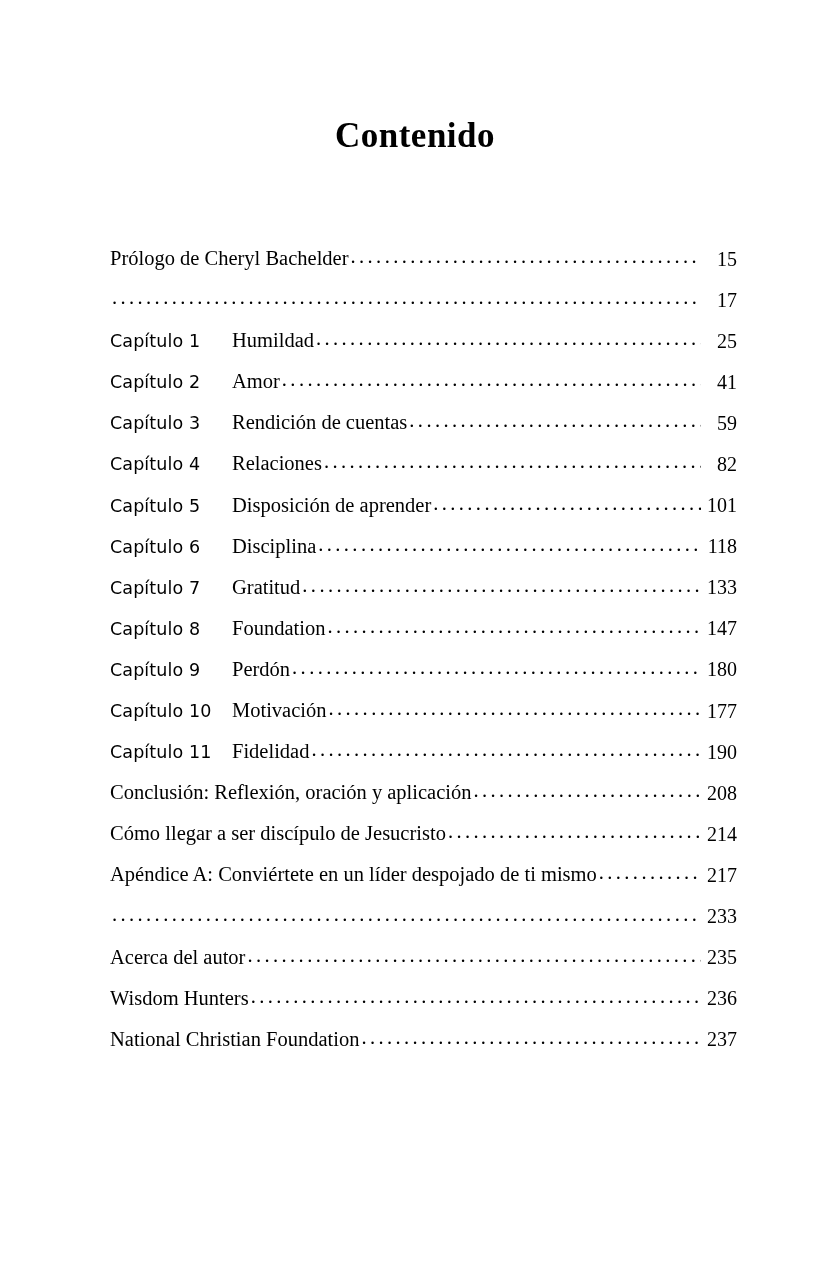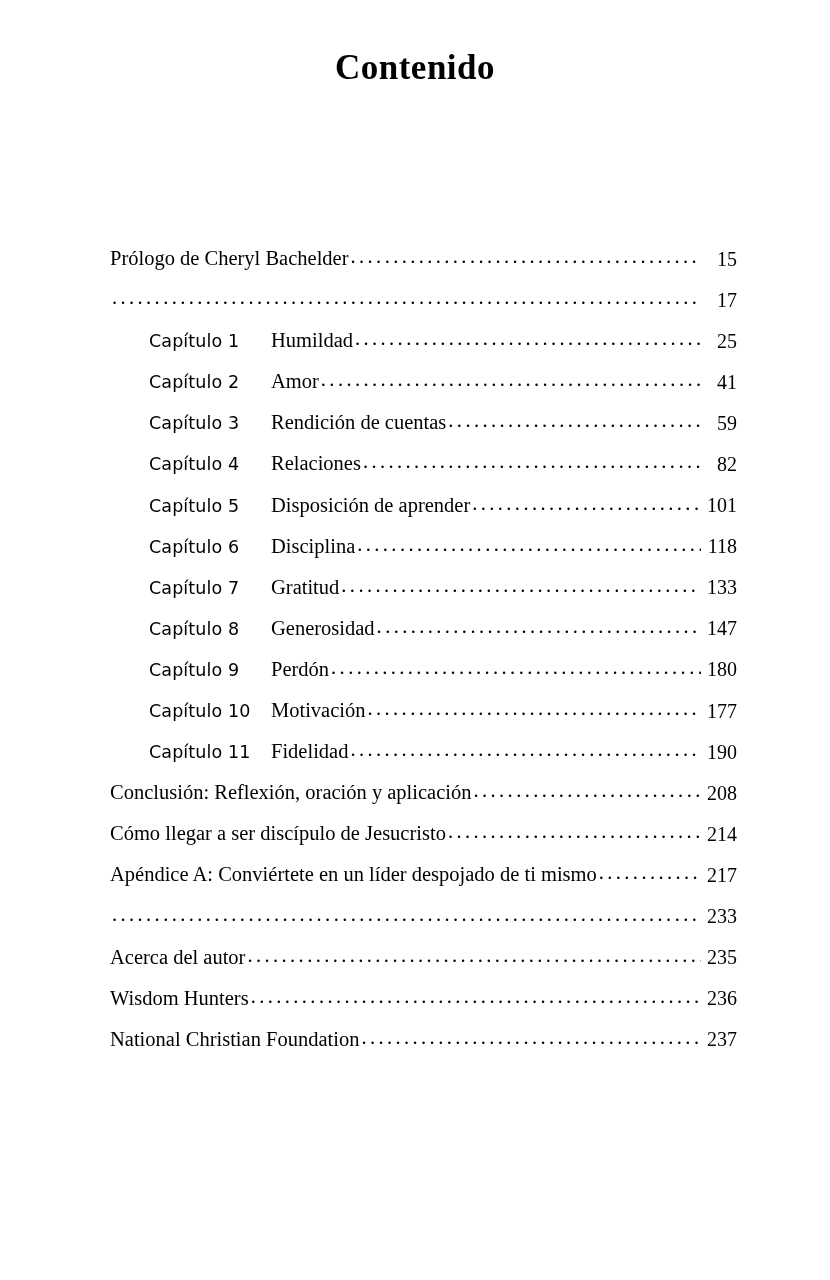--- a/index.html
+++ b/index.html
@@ -20,21 +20,21 @@
     height: 1280px;
     background: #ffffff;
   }
   .page-title {
     text-align: center;
     font-family: "Liberation Serif", serif;
     font-weight: bold;
     font-size: 35px;
     letter-spacing: 0.5px;
     margin: 0;
-    padding-top: 48px;
+    padding-top: 116px;
   }
   .toc {
     position: absolute;
     left: 110px;
     right: 93px;
     top: 248px;
   }
   .toc-entry {
     display: flex;
     align-items: flex-end;
@@ -45,21 +45,20 @@
     white-space: nowrap;
   }
   .entry-chapter {
     font-family: "DejaVu Sans", sans-serif;
     font-size: 17.5px;
     letter-spacing: 0.1px;
     flex: 0 0 auto;
   }
   .entry-chapter.wide {
     min-width: 122px;
-    margin-left: 39px;
   }
   .entry-title {
     flex: 0 0 auto;
     font-family: "Liberation Serif", serif;
     font-size: 20.5px;
   }
   .leader {
     flex: 1 1 auto;
     overflow: hidden;
     white-space: nowrap;
@@ -130,21 +129,21 @@
         <span class="entry-page">118</span>
       </div>
       <div class="toc-entry">
         <span class="entry-chapter wide">Capítulo 7</span>
         <span class="entry-title">Gratitud</span>
         <span class="leader">.........................................................................................</span>
         <span class="entry-page">133</span>
       </div>
       <div class="toc-entry">
         <span class="entry-chapter wide">Capítulo 8</span>
-        <span class="entry-title">Generosidad</span>
+        <span class="entry-title">Foundation</span>
         <span class="leader">.........................................................................................</span>
         <span class="entry-page">147</span>
       </div>
       <div class="toc-entry">
         <span class="entry-chapter wide">Capítulo 9</span>
         <span class="entry-title">Perdón</span>
         <span class="leader">.........................................................................................</span>
         <span class="entry-page">180</span>
       </div>
       <div class="toc-entry">

